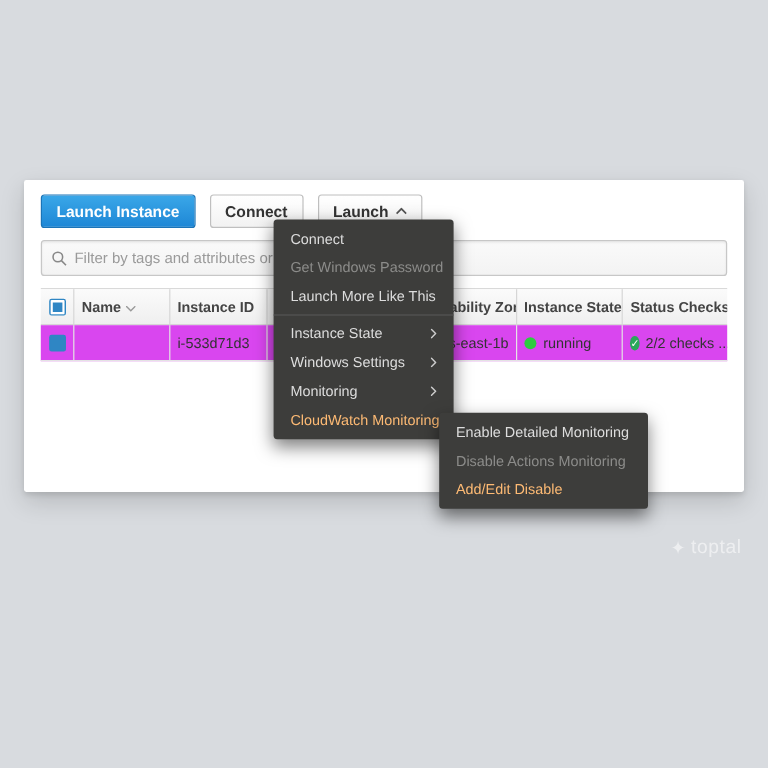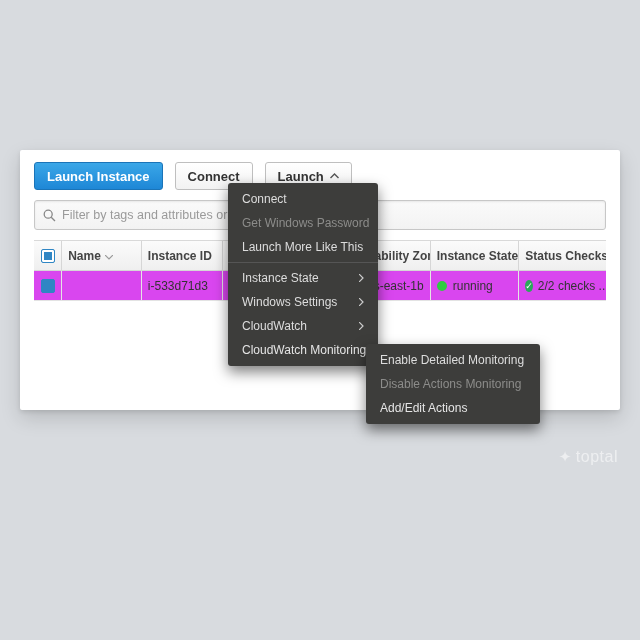--- a/index.html
+++ b/index.html
@@ -34,21 +34,21 @@
   .chkbox{width:14px;height:14px;border:1px solid #2f86c4;border-radius:2px;background:#fff;box-shadow:inset 0 0 0 2px #fff,inset 0 0 0 10px #2f86c4;}
   .chkbox.filled{background:#2f86c4;box-shadow:none;}
   .sort-caret{margin-left:4px;color:#888;}
   .dot{width:10px;height:10px;border-radius:50%;margin-right:6px;}
   .dot.green{background:#2ecc40;}
   .chk-ico{width:12px;height:12px;border-radius:50%;background:#2aa85a;color:#fff;display:inline-flex;align-items:center;justify-content:center;font-size:9px;margin-right:5px;}
   
   .menu{position:absolute;background:#3d3d3b;border-radius:3px;box-shadow:0 6px 14px rgba(0,0,0,0.5);padding:4px 0;font-size:12px;color:#ddd;}
   .menu .item{display:flex;align-items:center;justify-content:space-between;padding:5px 14px;white-space:nowrap;cursor:pointer;}
   .menu .item.disabled{color:#8c8c8a;cursor:default;}
-  .menu .item.active{color:#e5e5e5;}
+  .menu .item.active{color:#fdba74;}
   .menu hr{border:none;border-top:1px solid #555;margin:3px 0;}
   .menu .sub-caret{margin-left:14px;color:inherit;}
   #menu-main{left:228px;top:183px;width:150px;}
   #menu-sub{left:366px;top:344px;width:174px;}
   .watermark{position:absolute;right:22px;top:448px;color:#fff;opacity:0.55;font-size:16px;letter-spacing:0.5px;display:flex;align-items:center;gap:4px;font-weight:500;}
   .watermark .glyph{font-size:15px;}
 </style>
 </head>
 <body>
 
@@ -143,35 +143,35 @@
           <path d="M0 0 L4 4 L0 8" fill="none" stroke="#ccc" stroke-width="1.2"></path>
         </svg></span>
   </div>
   <div class="item">
     <span>Windows Settings</span>
     <span class="sub-caret"><svg width="5" height="8" viewBox="0 0 5 8">
           <path d="M0 0 L4 4 L0 8" fill="none" stroke="#ccc" stroke-width="1.2"></path>
         </svg></span>
   </div>
   <div class="item">
-    <span>CloudWatch</span>
+    <span>Monitoring</span>
     <span class="sub-caret"><svg width="5" height="8" viewBox="0 0 5 8">
           <path d="M0 0 L4 4 L0 8" fill="none" stroke="#ccc" stroke-width="1.2"></path>
         </svg></span>
   </div>
   <div class="item active">
     <span>CloudWatch Monitoring</span>
     <span class="sub-caret"><svg width="5" height="8" viewBox="0 0 5 8">
           <path d="M0 0 L4 4 L0 8" fill="none" stroke="#f79a2d" stroke-width="1.2"></path>
         </svg></span>
   </div>
 </div>
 
 <div class="menu" id="menu-sub">
   <div class="item">Enable Detailed Monitoring</div>
   <div class="item disabled">Disable Actions Monitoring</div>
-  <div class="item active">Add/Edit Actions</div>
+  <div class="item active">Add/Edit Disable</div>
 </div>
 
 <div class="watermark">
   <span class="glyph">✦</span>
   <span>toptal</span>
 </div>
 
 </body></html>

